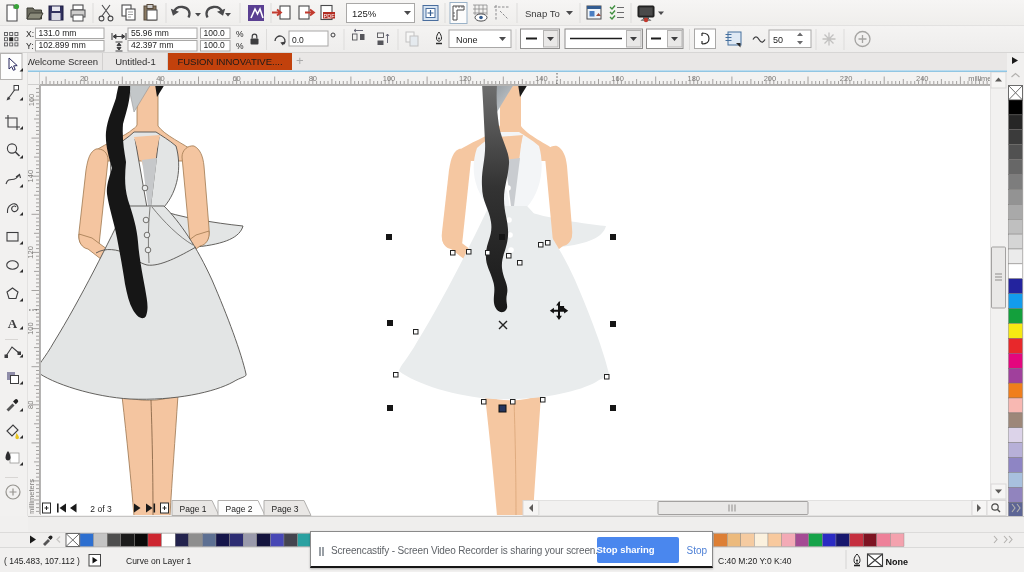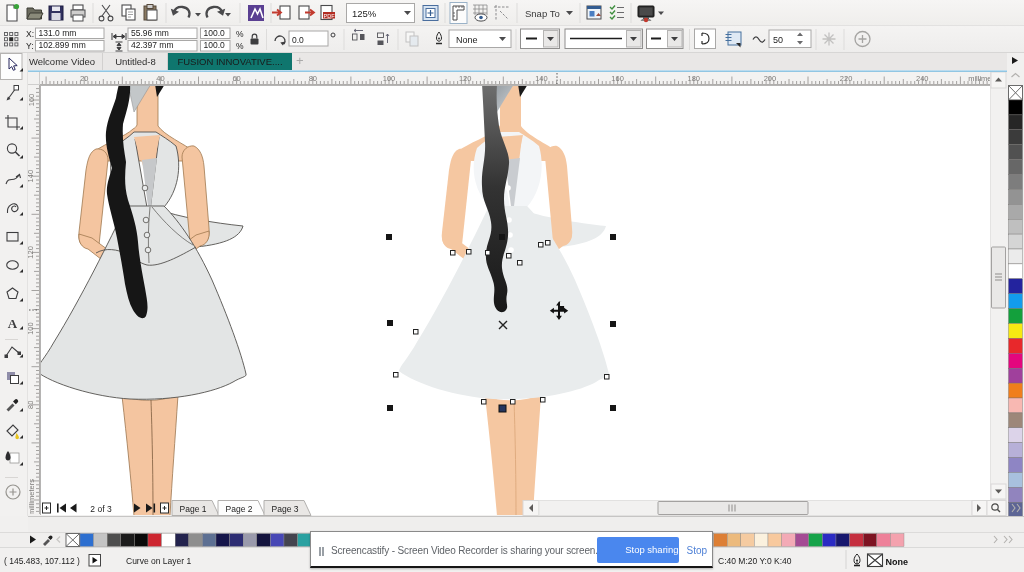--- a/index.html
+++ b/index.html
@@ -188,23 +188,23 @@
           <path d="M829,6.5 v13 M822.5,13 h13 M824.5,8.5 l9,9 M833.5,8.5 l-9,9"></path>
         </g>
         <line x1="844" y1="3" x2="844" y2="24" stroke="#dddcdb"></line>
         <circle cx="862.5" cy="13" r="7.5" fill="none" stroke="#a5a4a2" stroke-width="1.3"></circle>
         <path d="M862.5,9 v8 M858.5,13 h8" stroke="#a5a4a2" stroke-width="1.3"></path>
       </svg>
     </div>
 
 <div class="abs" style="left:0;top:53px;width:1024px;height:16.5px;background:#e9e7e6"></div>
 <div class="abs" style="left:0;top:69.5px;width:1010px;height:2.5px;background:linear-gradient(#cfe6f4,#7cbbdd)"></div>
-<div class="abs txt" style="left:22px;top:53px;width:81px;height:16.5px;border-right:1px solid #d2d0cf;font-size:9.5px;color:#2e2e2e;text-align:center;line-height:17px">Welcome Video</div>
-<div class="abs txt" style="left:104px;top:53px;width:64px;height:16.5px;border-right:1px solid #d2d0cf;font-size:9.5px;color:#2e2e2e;text-align:center;line-height:17px">Untitled-8</div>
-<div class="abs txt" style="left:168px;top:53px;width:124px;height:16.5px;background:#0f766e;font-size:9.5px;color:#1a1a1a;text-align:center;line-height:17px">FUSION INNOVATIVE....</div>
+<div class="abs txt" style="left:22px;top:53px;width:81px;height:16.5px;border-right:1px solid #d2d0cf;font-size:9.5px;color:#2e2e2e;text-align:center;line-height:17px">Welcome Screen</div>
+<div class="abs txt" style="left:104px;top:53px;width:64px;height:16.5px;border-right:1px solid #d2d0cf;font-size:9.5px;color:#2e2e2e;text-align:center;line-height:17px">Untitled-1</div>
+<div class="abs txt" style="left:168px;top:53px;width:124px;height:16.5px;background:#c2410c;font-size:9.5px;color:#1a1a1a;text-align:center;line-height:17px">FUSION INNOVATIVE....</div>
 <div class="abs txt" style="left:296px;top:53px;font-size:13px;color:#a9a9a9;line-height:16px">+</div>
 
 <div class="abs" id="hruler" style="left:28px;top:72px;width:979px;height:25px">
       <svg width="979" height="13" viewBox="0 0 979 13" style="background:#f3f2f1">
         <line x1="0" y1="12.5" x2="979" y2="12.5" stroke="#b0aeac" stroke-width="1"></line>
         <g>
           <line x1="14.3" y1="9.0" x2="14.3" y2="12" stroke="#8f8d8b" stroke-width="0.8"></line>
           <line x1="18.1" y1="4.5" x2="18.1" y2="12" stroke="#8f8d8b" stroke-width="0.8"></line>
           <line x1="22.0" y1="9.0" x2="22.0" y2="12" stroke="#8f8d8b" stroke-width="0.8"></line>
           <line x1="25.8" y1="9.0" x2="25.8" y2="12" stroke="#8f8d8b" stroke-width="0.8"></line>
@@ -915,16 +915,16 @@
         <rect x="867.5" y="7" width="15" height="12.5" fill="#fff" stroke="#3c3c3c" stroke-width="1.1"></rect>
         <path d="M867.5,7 L882.5,19.5 M882.5,7 L867.5,19.5" stroke="#3c3c3c" stroke-width="1.1"></path>
         <text x="885.5" y="17.5" font-size="9px" font-weight="bold" fill="#111" font-family="Liberation Sans">None</text>
       </svg>
     </div>
 
 <div class="abs" id="notif" style="left:309.5px;top:531px;width:403px;height:37px;background:#fff;border:1px solid #8a8a8a;border-bottom:2.5px solid #161616;box-shadow:0 1px 2px rgba(0,0,0,.25)">
   <div class="abs" style="left:8px;top:14.5px;width:2px;height:9px;background:#9aa0a6"></div>
   <div class="abs" style="left:11.5px;top:14.5px;width:2px;height:9px;background:#9aa0a6"></div>
   <div class="abs txt" style="left:20.5px;top:13px;font-size:10px;letter-spacing:-0.15px;color:#5f6368">Screencastify - Screen Video Recorder is sharing your screen.</div>
-  <div class="abs" style="left:286px;top:5px;width:82px;height:26px;background:#4a87ee;border-radius:2px;color:#fff;font-size:9.5px;font-weight:normal;text-align:right;line-height:26px">Stop sharing</div>
+  <div class="abs" style="left:286px;top:5px;width:82px;height:26px;background:#4a87ee;border-radius:2px;color:#fff;font-size:9.5px;font-weight:bold;text-align:left;line-height:26px">Stop sharing</div>
   <div class="abs txt" style="left:376px;top:13px;font-size:10px;color:#4f81d6">Stop</div>
 </div>
 </div>
 
 </body></html>

